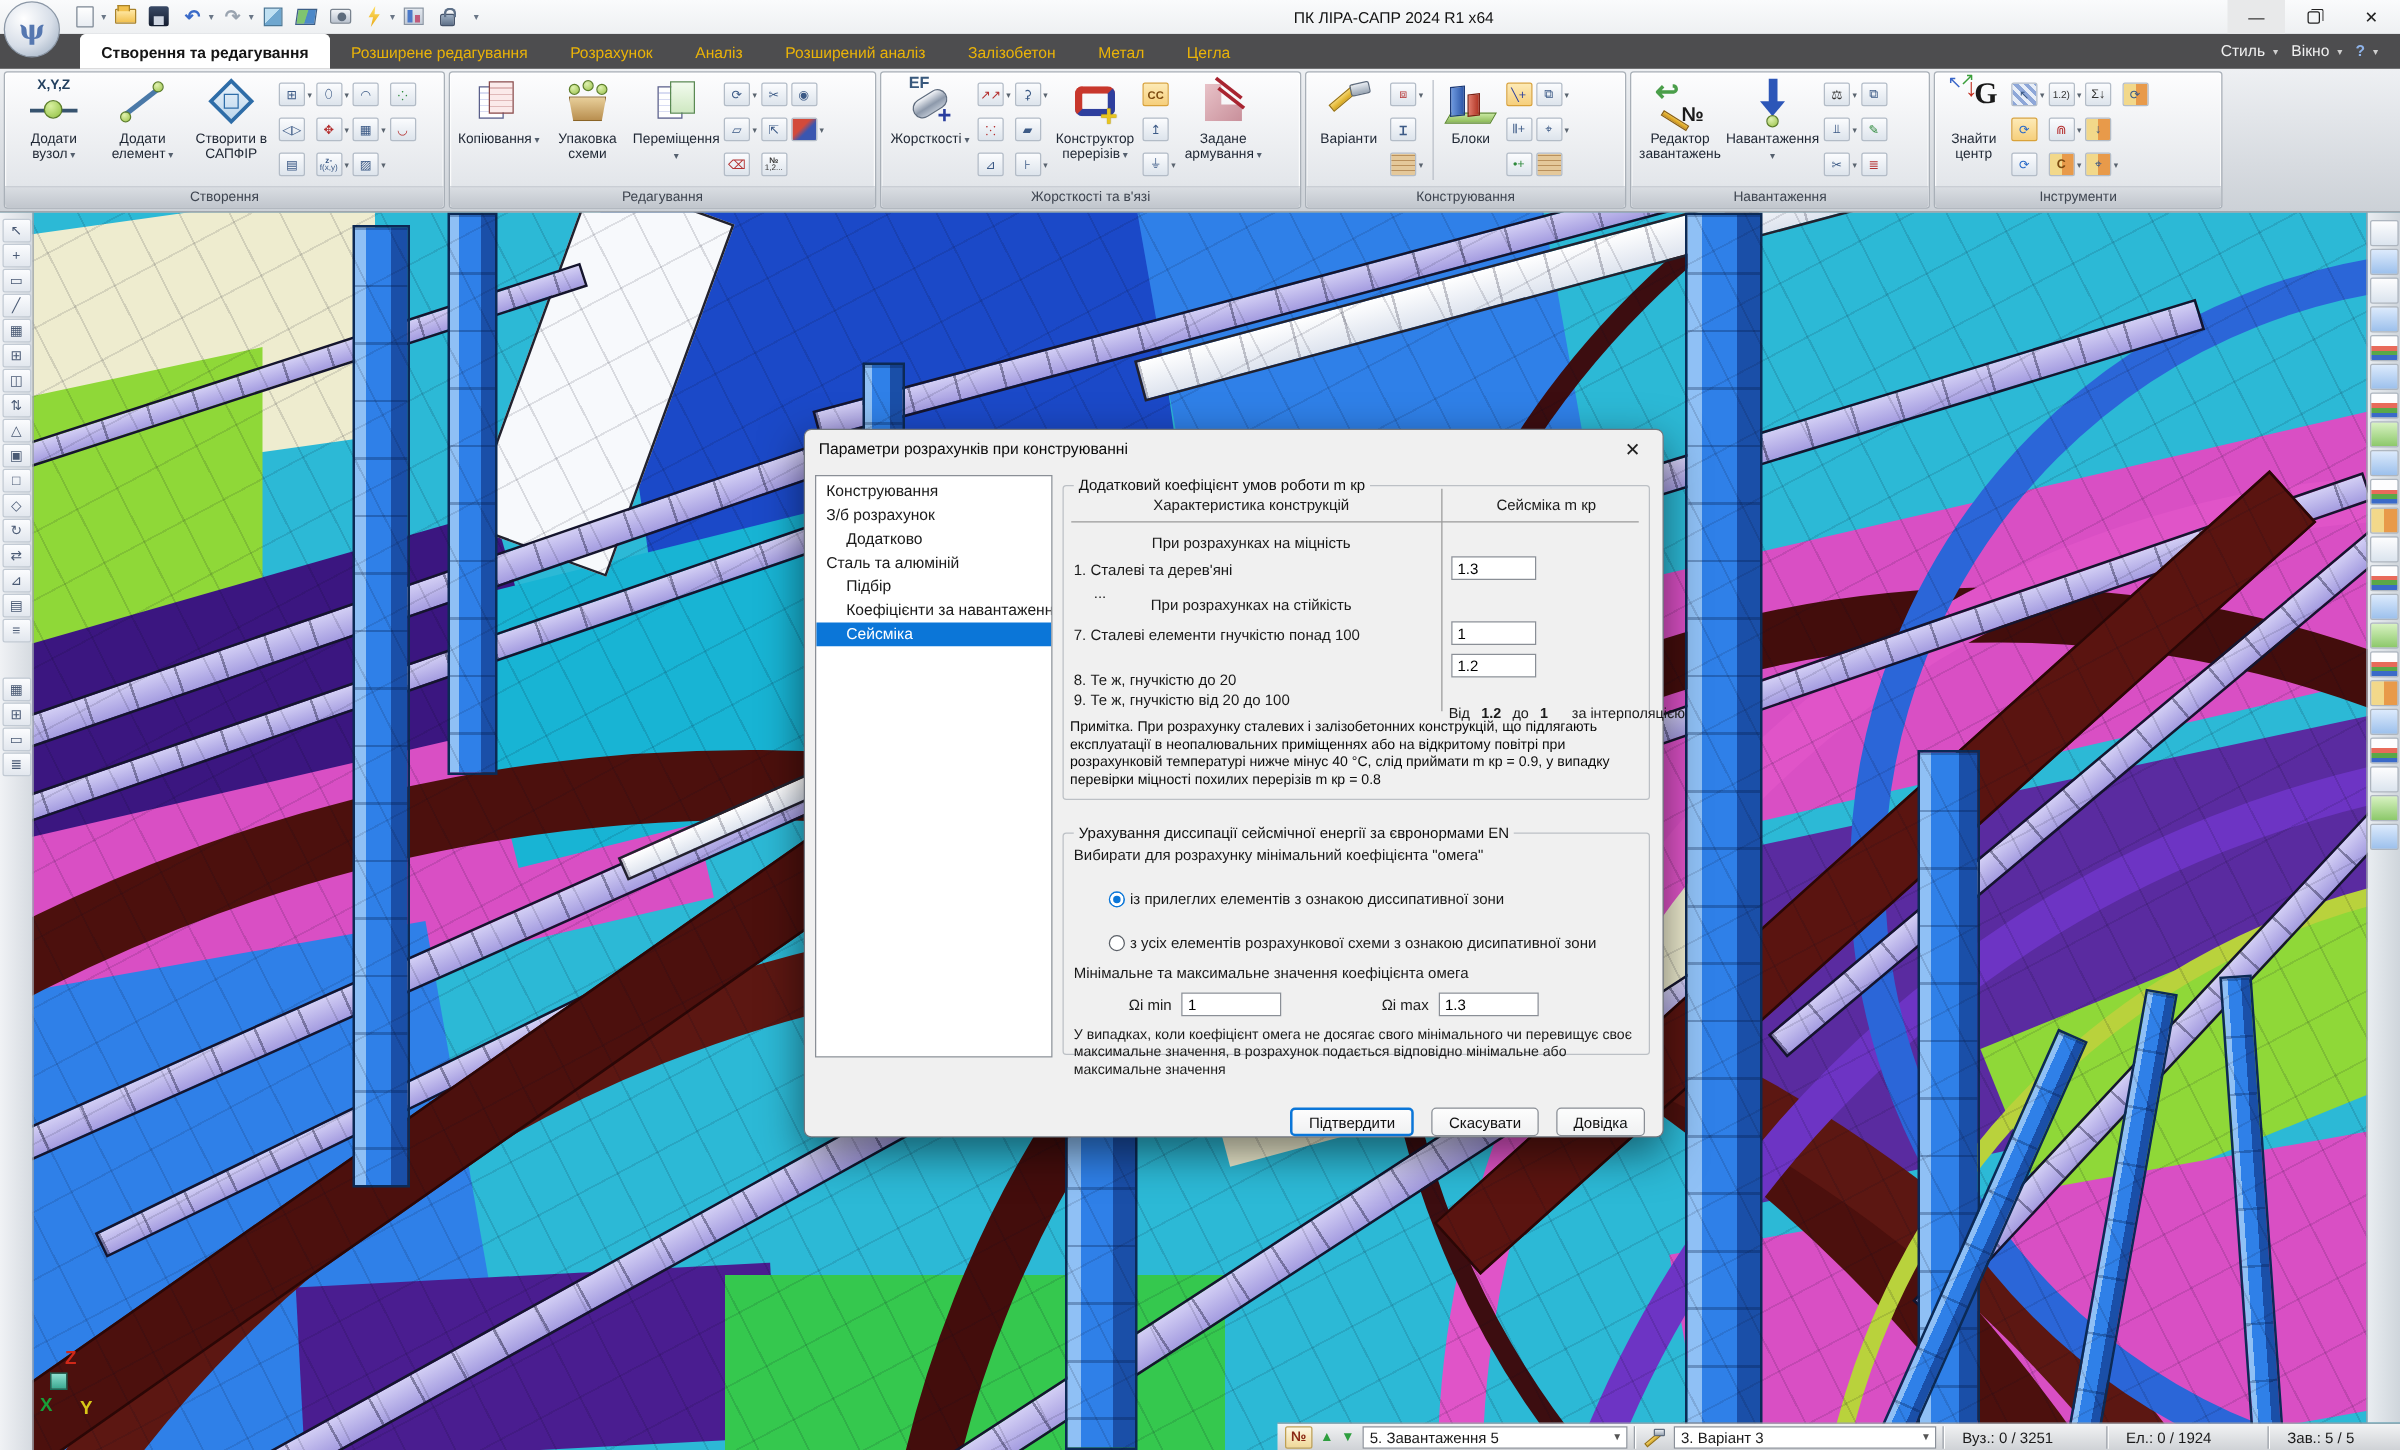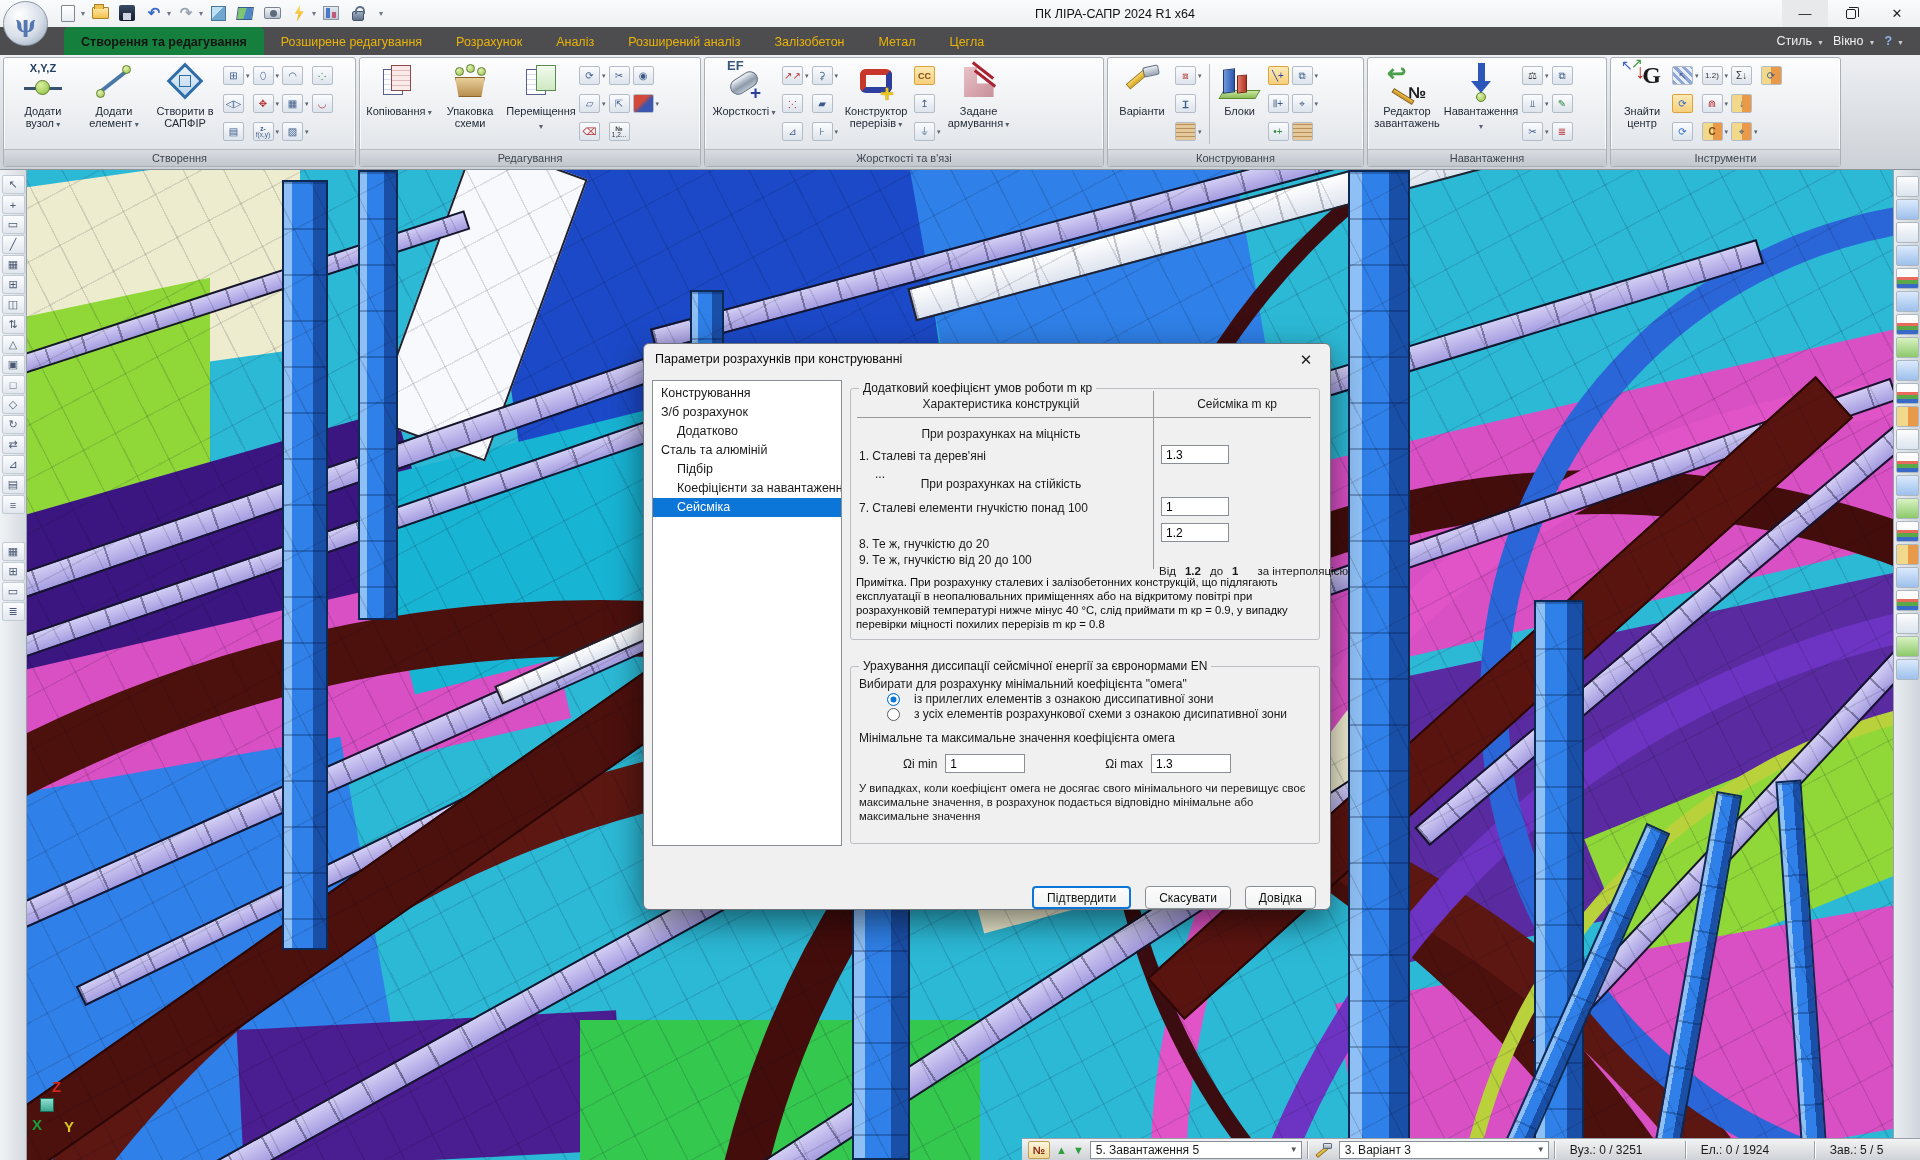--- a/index.html
+++ b/index.html
@@ -33,21 +33,21 @@
   .winbtns{position:absolute;right:0;top:0;height:27px;display:flex}
   .winbtn{width:46px;height:27px;display:flex;align-items:center;justify-content:center;font-size:13px;color:#222}
   .winbtn.min{background:#e8e9ea}
   .maxglyph{width:10px;height:10px;border:1px solid #222;border-radius:2px;position:relative}
   .maxglyph::before{content:"";position:absolute;left:2px;top:-3px;width:9px;height:9px;border:1px solid #222;border-left:none;border-bottom:none;border-radius:0 2px 0 0}
 
   
   .menubar{position:absolute;top:27px;left:0;right:0;height:28px;background:#4d4d4f;display:flex;align-items:stretch;z-index:29}
   .tabs{display:flex;margin-left:64px}
   .tab{color:#eab308;font-size:12.5px;padding:6px 17px 5px;white-space:nowrap;display:flex;align-items:center}
-  .tab.active{background:#15803d;color:#141414;border-radius:5px 5px 0 0;font-weight:bold}
+  .tab.active{background:#ffffff;color:#141414;border-radius:5px 5px 0 0;font-weight:bold}
   .menu-right{margin-left:auto;display:flex;align-items:center;gap:3px;color:#f0f0f0;font-size:12.5px;padding-right:10px}
   .menu-right .dd{font-size:7px;color:#cfcfcf;margin:2px 6px 0 2px}
   .help-q{color:#8fb4ea;font-weight:bold}
 
   
   .ribbon{position:absolute;top:55px;left:0;right:0;height:115px;background:linear-gradient(#eef0f3,#ccd1d7);border-bottom:1px solid #8f959d;display:flex;gap:3px;padding:2px 0 0 3px;z-index:28}
   .rgroup{position:relative;height:110px;flex:0 0 auto;border:1px solid #a9b0b8;border-radius:3px;
     background:linear-gradient(#fdfdfe,#eceef1 55%,#dde1e6);box-shadow:inset 0 0 0 1px rgba(255,255,255,.8)}
   .glabel{position:absolute;bottom:0;left:0;right:0;height:17px;line-height:16px;background:linear-gradient(#d9dde2,#c1c6cd);color:#3e4550;font-size:11px;text-align:center;border-radius:0 0 3px 3px;border-top:1px solid #b6bcc4}
   .gbody{display:flex;align-items:flex-start;gap:5px;padding:4px 6px 0 6px;height:93px}
@@ -163,21 +163,21 @@
   .th1{position:absolute;left:0;top:8px;width:300px;text-align:center}
   .th2{position:absolute;left:306px;top:8px;width:160px;text-align:center}
   .hrule{position:absolute;left:6px;right:8px;top:28px;height:1px;background:#999}
   .rowc{position:absolute;left:0;width:300px;text-align:center}
   .rowl{position:absolute;left:8px;white-space:nowrap}
   .din{position:absolute;left:310px;width:68px;height:19px;border:1px solid #8a8f96;background:#fff;font-size:12px;padding:0 4px;font-family:"Liberation Sans",sans-serif}
   .row9v{position:absolute;left:308px;right:2px;display:flex;gap:9px;white-space:nowrap;font-size:11.5px}
   .gnote{position:absolute;left:5px;right:5px;top:186px;font-size:11.3px;line-height:14px;color:#0a0a0a}
   .gb2{margin-top:26px;height:178px}
   .gb2 .inner{position:absolute;inset:10px 8px 4px 8px}
-  .radio-row{display:flex;align-items:center;gap:14px;margin:1px 0 0 28px}
+  .radio-row{display:flex;align-items:center;gap:4px;margin:21px 0 0 28px}
   .rdo{width:13px;height:13px;border-radius:50%;border:1px solid #5a5f66;background:#fff;flex:0 0 auto}
   .rdo.on{background:#0b76d8;border-color:#0b76d8;box-shadow:inset 0 0 0 2.5px #fff}
   .omega-row{display:flex;align-items:center;margin:9px 0 0 44px;gap:8px}
   .omega-row input{width:80px;height:19px;border:1px solid #8a8f96;background:#fff;font-size:12px;padding:0 4px;font-family:"Liberation Sans",sans-serif}
   .omega-gap{width:64px}
   .gb2 .note2{margin:8px 0 0 0;font-size:11.3px;line-height:14px}
   .dlg-footer{position:absolute;left:58px;top:505px;width:440px;font-size:11.5px;line-height:15px}
   .dlg-btns{position:absolute;right:14px;top:542px;display:flex;gap:14px}
   .dbtn{height:23px;padding:0 13px;background:linear-gradient(#fdfdfd,#f0f1f2);border:1px solid #8a8f96;border-radius:4px;font-size:12px;font-family:"Liberation Sans",sans-serif;color:#111}
   .dbtn.default{border:2px solid #0b76d8}
@@ -382,21 +382,21 @@
           </div>
         <div class="sslot">
             <span class="si sect"></span>
             <span class="ddx">▾</span>
           </div>
       </div>
     </div>
     <div class="glabel">Редагування</div>
   </div>
 
-  <div class="rgroup" style="width:400px">
+  <div class="rgroup" style="width:337px">
     <div class="gbody">
       <div class="bigbtn">
         <div class="bicon bi-stiff">
             <span class="ef">EF</span>
             <div class="cyl"></div>
             <div class="plus">+</div>
           </div>
         <div class="lbl dd">Жорсткості</div>
       </div>
       <div class="sgrid">

